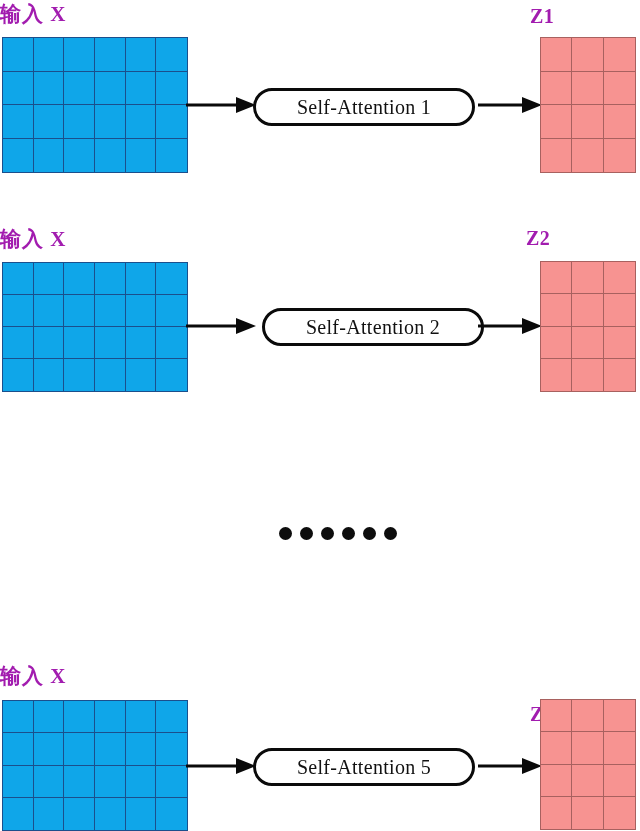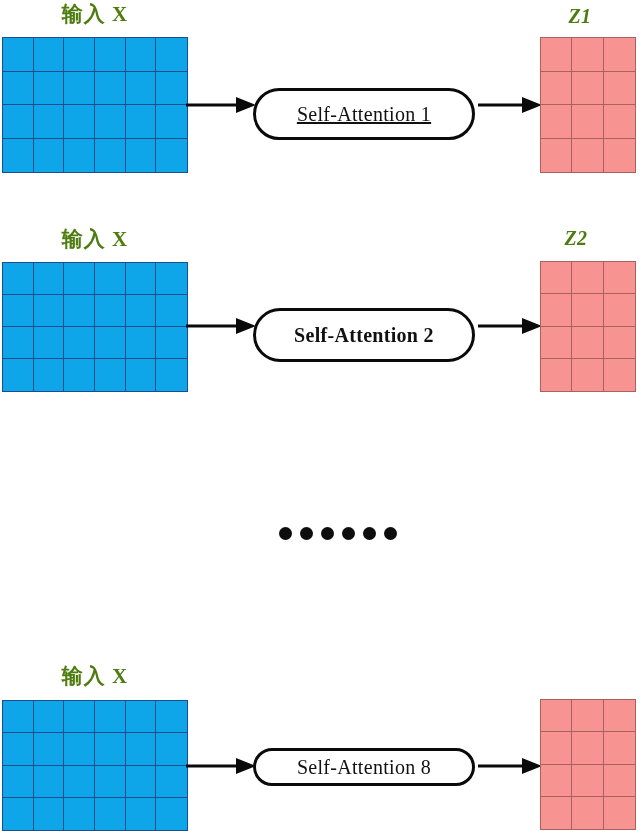--- a/index.html
+++ b/index.html
@@ -17,34 +17,33 @@
     height: 831px;
     background: #ffffff;
     overflow: hidden;
   }
 
   
   .label {
     position: absolute;
     font-family: "Liberation Serif", "DejaVu Serif", serif;
     font-weight: bold;
-    color: #4d7c0f;
+    color: #a21caf;
     white-space: nowrap;
-    text-align: center;
+    text-align: left;
     line-height: 1;
     user-select: none;
   }
   .label-input {
     font-size: 21px;
     letter-spacing: 1px;
   }
   .label-output {
     font-size: 20px;
     letter-spacing: 0.5px;
-    font-style: italic;
   }
 
   
   .matrix {
     position: absolute;
     display: grid;
     box-sizing: border-box;
   }
   .matrix.blue {
     background: #0FA6E9;
@@ -148,21 +147,21 @@
       <div class="cell"></div>
     </div>
 
   <div class="arrow" style="left:186px; top:94px; width:72px;">
     <svg width="72" height="22" viewBox="0 0 72 22">
       <line x1="0" y1="11" x2="56" y2="11" stroke="#0A0A0A" stroke-width="3"></line>
       <polygon points="50,3 70,11 50,19" fill="#0A0A0A"></polygon>
     </svg>
   </div>
 
-  <div class="capsule" style="left:253px; top:88px; width:222px; height:52px;text-decoration:underline;">Self-Attention 1</div>
+  <div class="capsule" style="left:253px; top:88px; width:222px; height:38px;">Self-Attention 1</div>
 
   <div class="arrow" style="left:474px; top:94px; width:70px;">
     <svg width="70" height="22" viewBox="0 0 70 22">
       <line x1="4" y1="11" x2="54" y2="11" stroke="#0A0A0A" stroke-width="3"></line>
       <polygon points="48,3 68,11 48,19" fill="#0A0A0A"></polygon>
     </svg>
   </div>
 
   <div class="label label-output" style="left:530px; top:6px; width:100px;">Z1</div>
 
@@ -210,21 +209,21 @@
       <div class="cell"></div>
     </div>
 
   <div class="arrow" style="left:186px; top:315px; width:72px;">
     <svg width="72" height="22" viewBox="0 0 72 22">
       <line x1="0" y1="11" x2="56" y2="11" stroke="#0A0A0A" stroke-width="3"></line>
       <polygon points="50,3 70,11 50,19" fill="#0A0A0A"></polygon>
     </svg>
   </div>
 
-  <div class="capsule" style="left:253px; top:308px; width:222px; height:54px;font-weight:bold;">Self-Attention 2</div>
+  <div class="capsule" style="left:262px; top:308px; width:222px; height:38px;">Self-Attention 2</div>
 
   <div class="arrow" style="left:474px; top:315px; width:70px;">
     <svg width="70" height="22" viewBox="0 0 70 22">
       <line x1="4" y1="11" x2="54" y2="11" stroke="#0A0A0A" stroke-width="3"></line>
       <polygon points="48,3 68,11 48,19" fill="#0A0A0A"></polygon>
     </svg>
   </div>
 
   <div class="label label-output" style="left:526px; top:228px; width:100px;">Z2</div>
 
@@ -281,21 +280,21 @@
       <div class="cell"></div>
     </div>
 
   <div class="arrow" style="left:186px; top:755px; width:72px;">
     <svg width="72" height="22" viewBox="0 0 72 22">
       <line x1="0" y1="11" x2="56" y2="11" stroke="#0A0A0A" stroke-width="3"></line>
       <polygon points="50,3 70,11 50,19" fill="#0A0A0A"></polygon>
     </svg>
   </div>
 
-  <div class="capsule" style="left:253px; top:748px; width:222px; height:38px;">Self-Attention 8</div>
+  <div class="capsule" style="left:253px; top:748px; width:222px; height:38px;">Self-Attention 5</div>
 
   <div class="arrow" style="left:474px; top:755px; width:70px;">
     <svg width="70" height="22" viewBox="0 0 70 22">
       <line x1="4" y1="11" x2="54" y2="11" stroke="#0A0A0A" stroke-width="3"></line>
       <polygon points="48,3 68,11 48,19" fill="#0A0A0A"></polygon>
     </svg>
   </div>
 
   <div class="label label-output" style="left:530px; top:665px; width:100px;margin-top:39px;">Z8</div>
 

